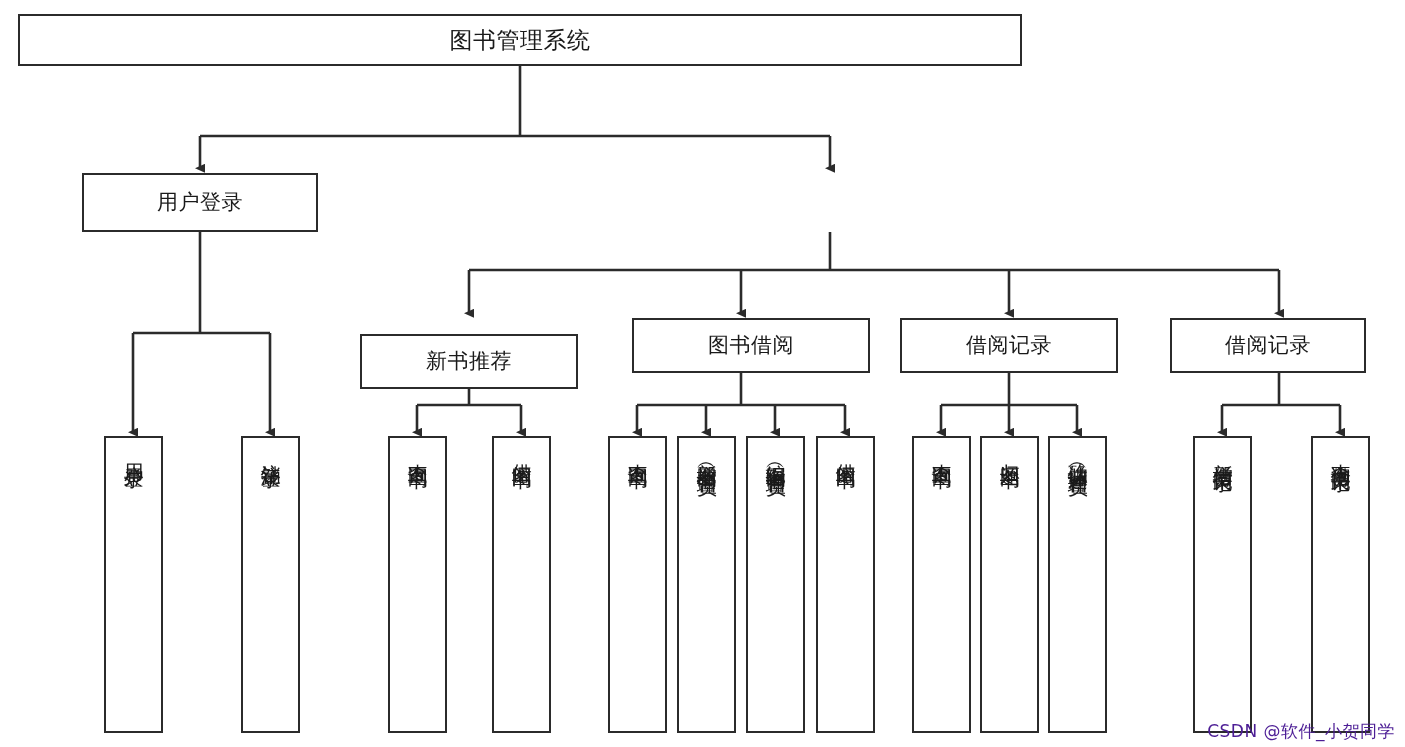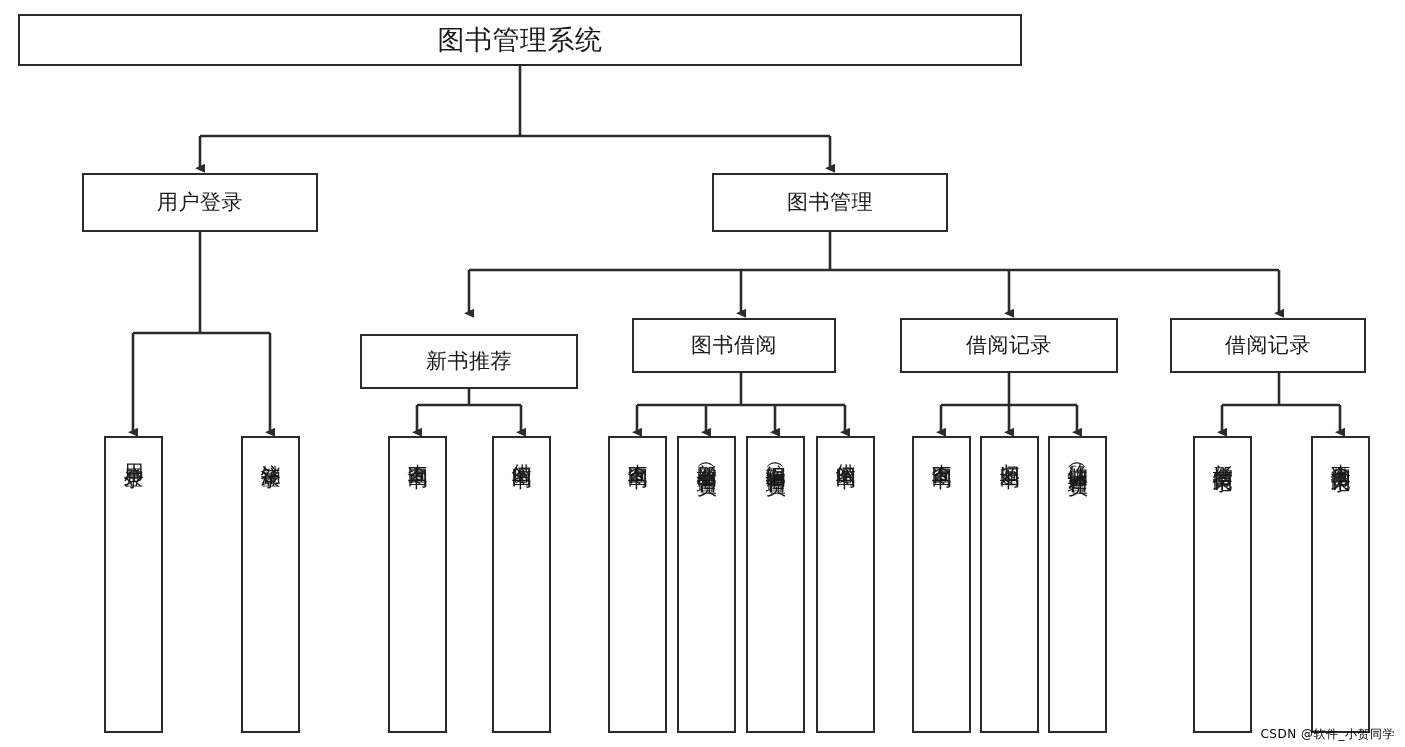--- a/index.html
+++ b/index.html
@@ -51,27 +51,27 @@
     padding-top: 10px;
   }
   .node.vert .lbl {
     writing-mode: vertical-rl;
     text-orientation: upright;
     font-size: 20px;
     line-height: 1.18;
     letter-spacing: 2px;
     white-space: nowrap;
   }
-  #root-node .lbl { font-size: 27px; }
+  #root-node .lbl { font-size: 23px; }
   .watermark {
     position: absolute;
     right: 10px;
     bottom: 4px;
-    font-size: 12px;
-    color: #000000;
+    font-size: 17px;
+    color: #4c1d95;
     letter-spacing: 0.5px;
     z-index: 5;
     white-space: nowrap;
   }
 </style>
 </head>
 <body>
 
 <div id="canvas">
 
@@ -127,28 +127,25 @@
     </g>
   </svg>
 
   <div class="node horiz" id="root-node" style="left:18px; top:14px; width:1004px; height:52px;">
     <span class="lbl">图书管理系统</span>
   </div>
 
   <div class="node horiz" style="left:82px; top:173px; width:236px; height:59px;">
     <span class="lbl">用户登录</span>
   </div>
-  <div class="node horiz" style="left:712px; top:173px; width:236px; height:59px;">
-    <span class="lbl">图书管理</span>
-  </div>
 
   <div class="node horiz" style="left:360px; top:318px; width:218px; height:55px;margin-top:16px;">
     <span class="lbl">新书推荐</span>
   </div>
-  <div class="node horiz" style="left:632px; top:318px; width:204px; height:55px;">
+  <div class="node horiz" style="left:632px; top:318px; width:238px; height:55px;">
     <span class="lbl">图书借阅</span>
   </div>
   <div class="node horiz" style="left:900px; top:318px; width:218px; height:55px;">
     <span class="lbl">借阅记录</span>
   </div>
   <div class="node horiz" style="left:1170px; top:318px; width:196px; height:55px;">
     <span class="lbl">借阅记录</span>
   </div>
 
   <div class="node vert" style="left:104px; top:436px; width:59px; height:297px;">

